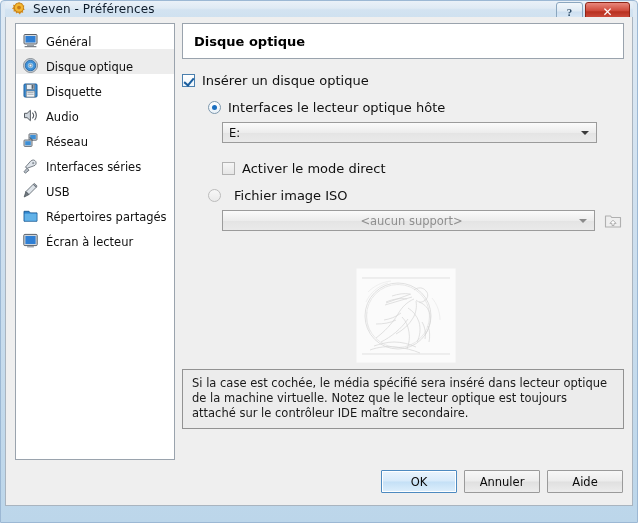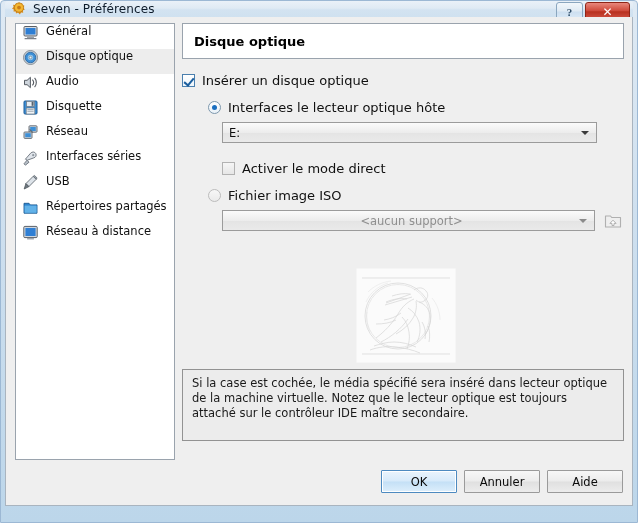--- a/index.html
+++ b/index.html
@@ -101,21 +101,21 @@
     top: 6px;
     width: 160px;
     height: 437px;
     background: #ffffff;
     border: 1px solid #9aa3ad;
     box-sizing: border-box;
     overflow: hidden;
   }
   .side-item {
     display: flex;
-    align-items: flex-start;
+    align-items: flex-end;
     height: 25px;
     padding-left: 6px;
     box-sizing: border-box;
   }
   .side-item.selected {
     background: #ededed;
   }
   .side-ico {
     width: 17px;
     height: 17px;
@@ -272,21 +272,21 @@
     width: 100px;
     height: 95px;
   }
 
   
   .helpbox {
     position: absolute;
     left: 176px;
     right: 8px;
     top: 352px;
-    height: 72px;
+    height: 60px;
     background: #ececec;
     border: 1px solid #929292;
     box-sizing: border-box;
     padding: 6px 9px 0 9px;
     font-size: 11.5px;
     line-height: 15px;
     color: #1a1a1a;
   }
 
   
@@ -354,41 +354,41 @@
           <circle cx="8.5" cy="8.5" r="7" fill="#cfd6dd" stroke="#7d848c" stroke-width="0.9"></circle>
           <circle cx="8.5" cy="8.5" r="5.3" fill="#3d8fd6" stroke="#1f5e9a" stroke-width="0.8"></circle>
           <circle cx="8.5" cy="8.5" r="2.8" fill="#8ec4ec"></circle>
           <circle cx="8.5" cy="8.5" r="1.3" fill="#f2f6fa" stroke="#6e7a85" stroke-width="0.6"></circle>
         </svg>
         <span class="side-label">Disque optique</span>
       </div>
 
       <div class="side-item">
         <svg class="side-ico" viewBox="0 0 17 17">
-          <path d="M2.5 6.3h2.6L8.4 3.3v10.4L5.1 10.7H2.5z" fill="#cfd6dd" stroke="#555b62" stroke-width="1" stroke-linejoin="round"></path>
-          <path d="M10.4 5.6a4.4 4.4 0 010 5.8" fill="none" stroke="#555b62" stroke-width="1.1"></path>
-          <path d="M12.6 3.9a7 7 0 010 9.2" fill="none" stroke="#555b62" stroke-width="1.1"></path>
-        </svg>
-        <span class="side-label">Audio</span>
-      </div>
-
-      <div class="side-item">
-        <svg class="side-ico" viewBox="0 0 17 17">
           <rect x="2" y="2" width="13" height="13" rx="1" fill="#3d8fd6" stroke="#1f5e9a" stroke-width="1"></rect>
           <rect x="4.6" y="2.4" width="7.8" height="5" fill="#e8eef4" stroke="#6f7880" stroke-width="0.7"></rect>
           <rect x="9.6" y="3" width="2" height="3.8" fill="#58636d"></rect>
           <rect x="4.2" y="9" width="8.6" height="6" fill="#f0f4f8" stroke="#6f7880" stroke-width="0.7"></rect>
           <rect x="5.4" y="10.2" width="6.2" height="0.9" fill="#9aa3ac"></rect>
           <rect x="5.4" y="11.8" width="6.2" height="0.9" fill="#9aa3ac"></rect>
         </svg>
         <span class="side-label">Disquette</span>
       </div>
 
       <div class="side-item">
         <svg class="side-ico" viewBox="0 0 17 17">
+          <path d="M2.5 6.3h2.6L8.4 3.3v10.4L5.1 10.7H2.5z" fill="#cfd6dd" stroke="#555b62" stroke-width="1" stroke-linejoin="round"></path>
+          <path d="M10.4 5.6a4.4 4.4 0 010 5.8" fill="none" stroke="#555b62" stroke-width="1.1"></path>
+          <path d="M12.6 3.9a7 7 0 010 9.2" fill="none" stroke="#555b62" stroke-width="1.1"></path>
+        </svg>
+        <span class="side-label">Audio</span>
+      </div>
+
+      <div class="side-item">
+        <svg class="side-ico" viewBox="0 0 17 17">
           <rect x="7" y="1.8" width="8" height="6.4" rx="0.8" fill="#cdd6de" stroke="#5d656d" stroke-width="0.9"></rect>
           <rect x="8.2" y="3" width="5.6" height="4" fill="#3d8fd6"></rect>
           <rect x="2" y="8" width="8" height="6.4" rx="0.8" fill="#cdd6de" stroke="#5d656d" stroke-width="0.9"></rect>
           <rect x="3.2" y="9.2" width="5.6" height="4" fill="#3d8fd6"></rect>
           <path d="M10.8 8.3L7.6 5.4" stroke="#5d656d" stroke-width="1.1" fill="none"></path>
         </svg>
         <span class="side-label">Réseau</span>
       </div>
 
       <div class="side-item">
@@ -416,21 +416,21 @@
         </svg>
         <span class="side-label">Répertoires partagés</span>
       </div>
 
       <div class="side-item">
         <svg class="side-ico" viewBox="0 0 17 17">
           <rect x="1.8" y="2.4" width="13.4" height="11.2" rx="1" fill="#cfd6dd" stroke="#5a6168" stroke-width="1"></rect>
           <rect x="3.4" y="4" width="10.2" height="8" fill="#2f7fd4"></rect>
           <rect x="5.1" y="14.2" width="6.8" height="1.2" fill="#8d959d"></rect>
         </svg>
-        <span class="side-label">Réseau à distance</span>
+        <span class="side-label">Écran à lecteur</span>
       </div>
 
     </div>
 
     <div class="panel">
 
       <div class="panel-header">
         <span class="ph-title">Disque optique</span>
       </div>
 
@@ -451,21 +451,21 @@
             <span>E:</span>
             <span class="arrow"></span>
           </div>
         </div>
 
         <div class="row indent2" style="margin-top:15px;">
           <span class="chk off"></span>
           <span class="ctl-label">Activer le mode direct</span>
         </div>
 
-        <div class="row indent1" style="margin-top:6px;">
+        <div class="row indent1" style="margin-top:6px;gap:6px;">
           <span class="rad off"></span>
           <span class="ctl-label">Fichier image ISO</span>
         </div>
 
         <div class="combo-wrap">
           <div class="combo w2">
             <span>&lt;aucun support&gt;</span>
             <span class="arrow"></span>
           </div>
           <div class="browse-btn">

